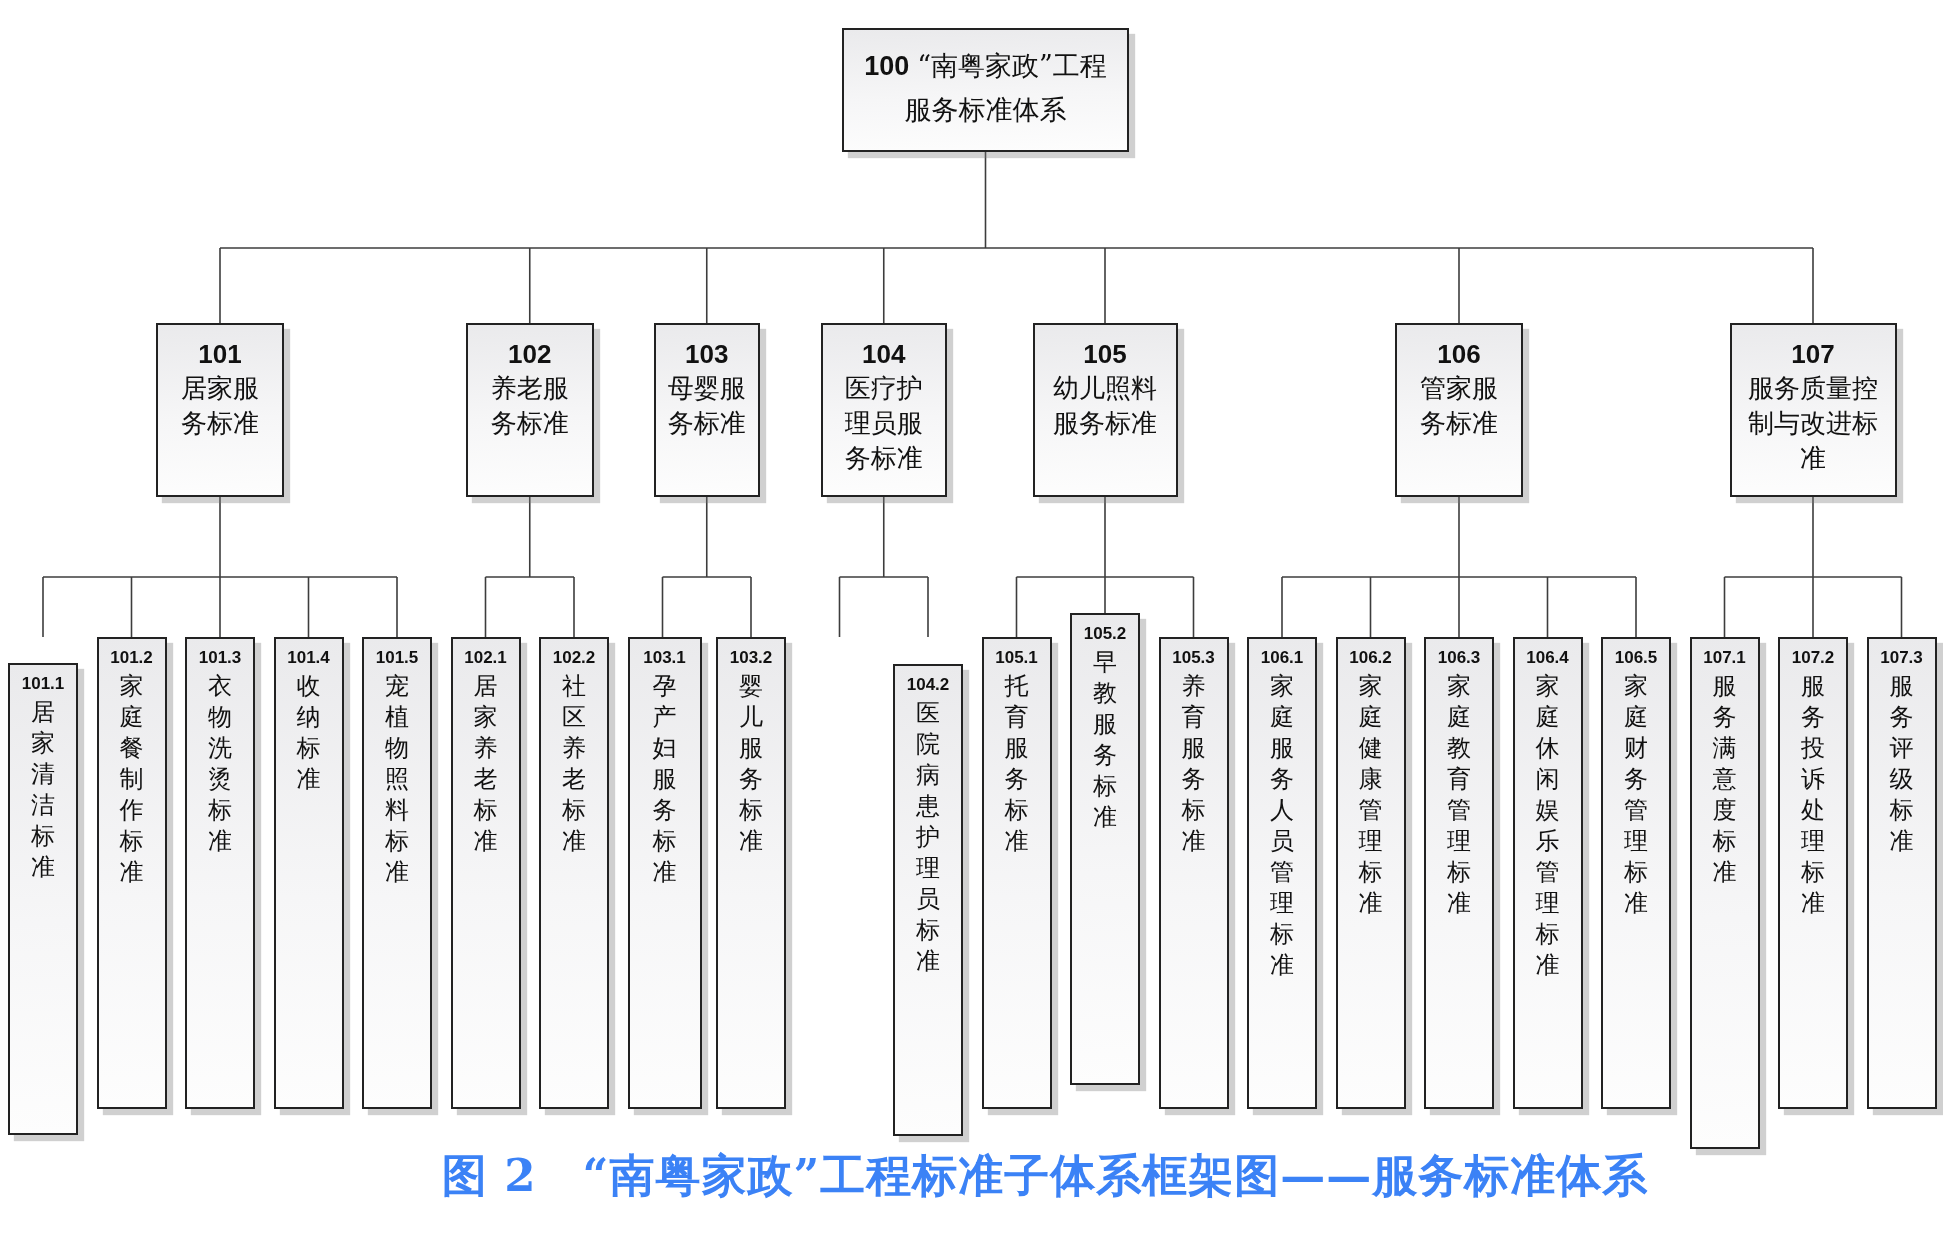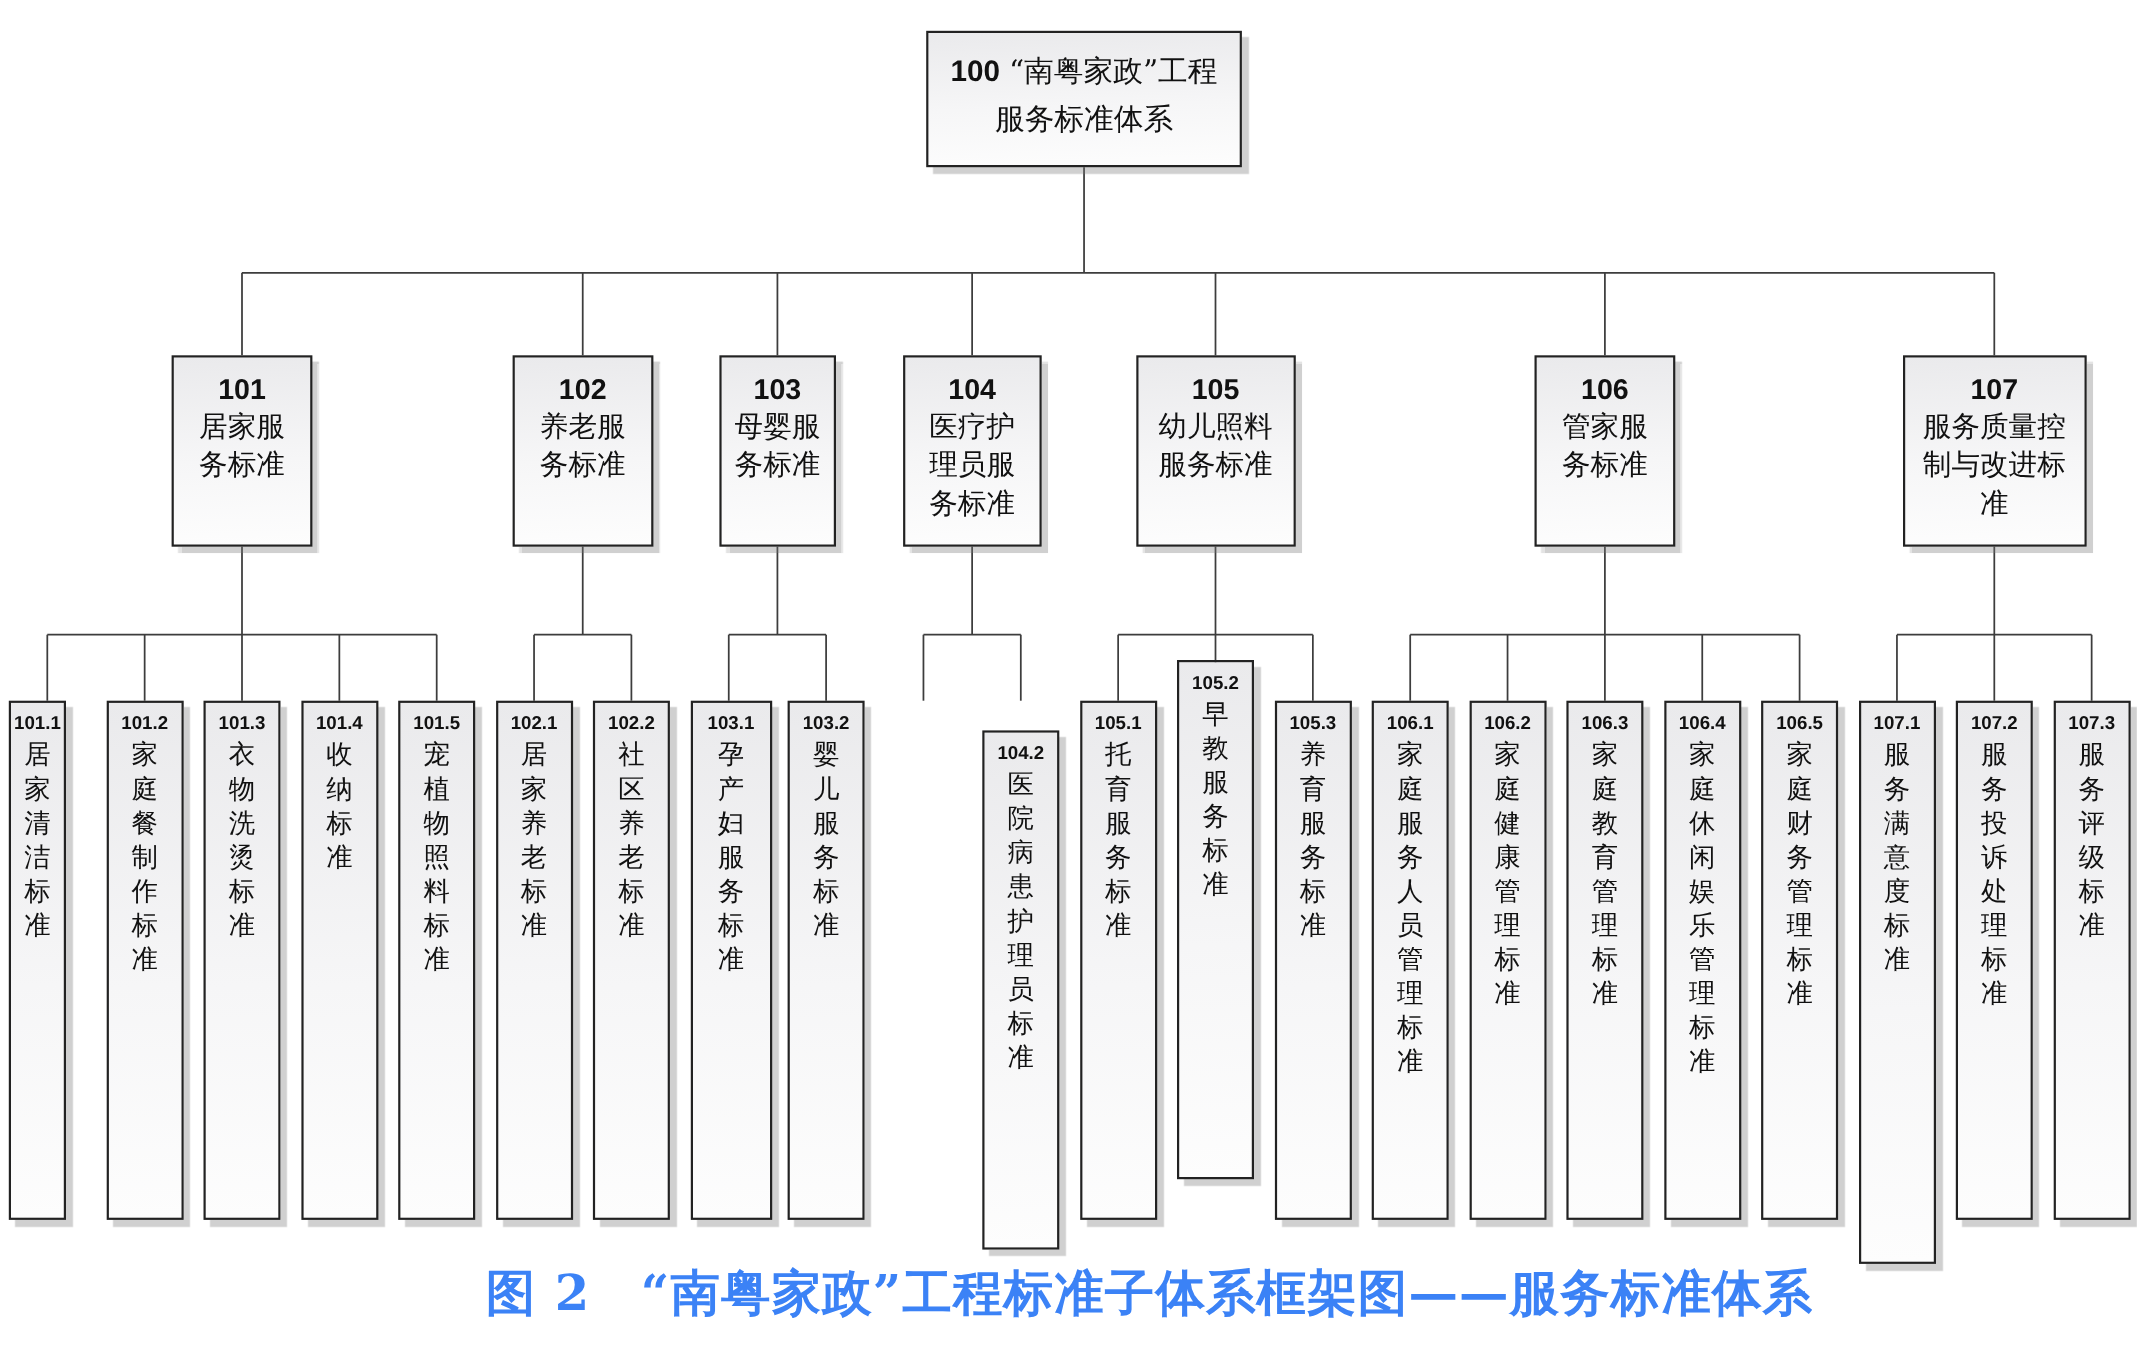--- a/index.html
+++ b/index.html
@@ -113,21 +113,21 @@
     <div><span class="code-inline">100</span><span>“南粤家政”工程</span></div>
     <div>服务标准体系</div>
   </div>
 
   <div class="figure-caption">图 2　“南粤家政”工程标准子体系框架图——服务标准体系</div>
 <div class="node l2-node" style="left: 156px; top: 323px; width: 128px; height: 174px;">
       <div class="l2-code">101</div>
       <div class="l2-line">居家服</div>
       <div class="l2-line">务标准</div>
     </div>
-    <div class="node leaf-node" style="left: 8px; top: 637px; width: 52px; height: 472px;">
+    <div class="node leaf-node" style="left: 8px; top: 663px; width: 70px; height: 472px;">
       <div class="leaf-code">101.1</div>
       <div class="leaf-label">居家清洁标准</div>
     </div>
     <div class="node leaf-node" style="left: 96.5px; top: 637px; width: 70px; height: 472px;">
       <div class="leaf-code">101.2</div>
       <div class="leaf-label">家庭餐制作标准</div>
     </div>
     <div class="node leaf-node" style="left: 185px; top: 637px; width: 70px; height: 472px;">
       <div class="leaf-code">101.3</div>
       <div class="leaf-label">衣物洗烫标准</div>
@@ -178,21 +178,21 @@
     </div>
     <div class="node l2-node" style="left: 1032.5px; top: 323px; width: 145px; height: 174px;">
       <div class="l2-code">105</div>
       <div class="l2-line">幼儿照料</div>
       <div class="l2-line">服务标准</div>
     </div>
     <div class="node leaf-node" style="left: 981.5px; top: 637px; width: 70px; height: 472px;">
       <div class="leaf-code">105.1</div>
       <div class="leaf-label">托育服务标准</div>
     </div>
-    <div class="node leaf-node" style="left: 1070px; top: 600px; width: 70px; height: 472px;">
+    <div class="node leaf-node" style="left: 1070px; top: 613px; width: 70px; height: 472px;">
       <div class="leaf-code">105.2</div>
       <div class="leaf-label">早教服务标准</div>
     </div>
     <div class="node leaf-node" style="left: 1158.5px; top: 637px; width: 70px; height: 472px;">
       <div class="leaf-code">105.3</div>
       <div class="leaf-label">养育服务标准</div>
     </div>
     <div class="node l2-node" style="left: 1395px; top: 323px; width: 128px; height: 174px;">
       <div class="l2-code">106</div>
       <div class="l2-line">管家服</div>

